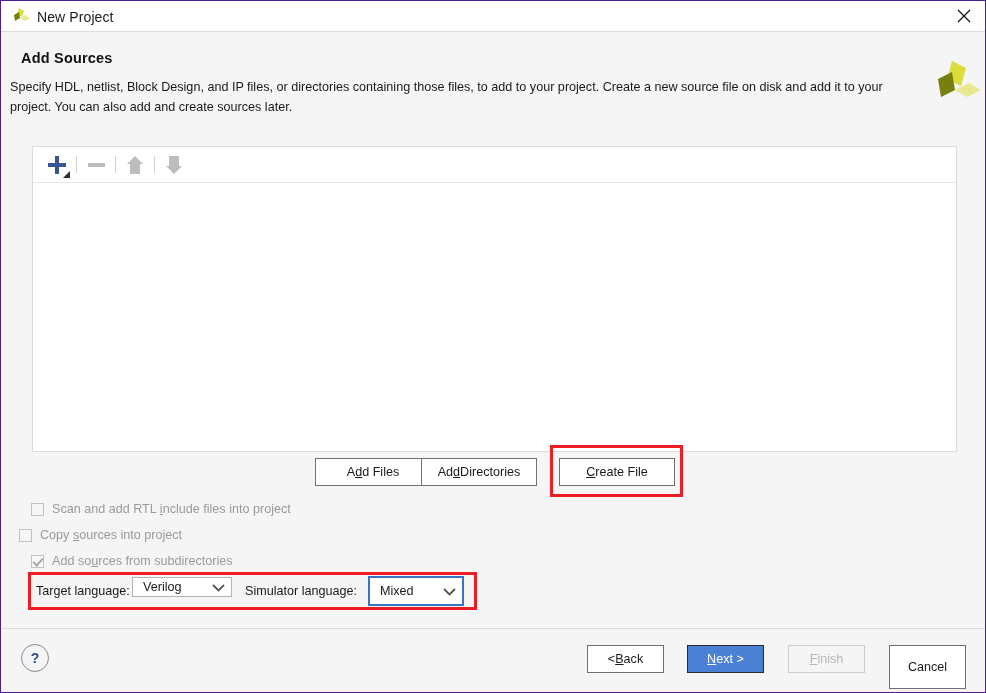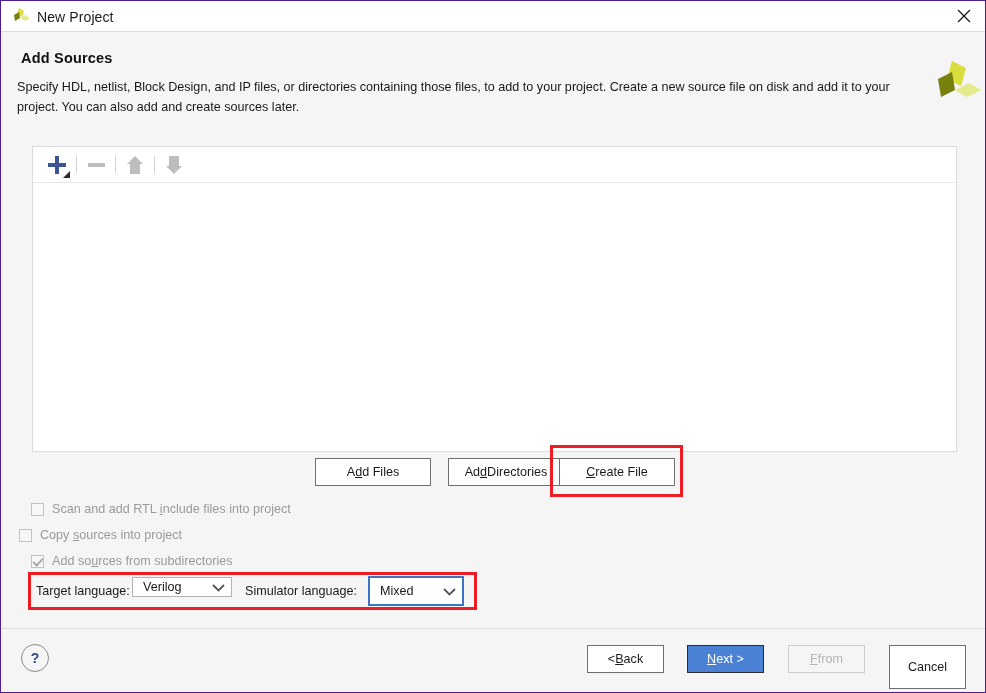--- a/index.html
+++ b/index.html
@@ -60,21 +60,21 @@
   .header-title {
     position: absolute;
     left: 20px; top: 49px;
     font-size: 14.5px;
     font-weight: bold;
     color: #111111;
     letter-spacing: 0.2px;
   }
   .header-desc {
     position: absolute;
-    left: 16px; top: 76px;
+    left: 9px; top: 76px;
     width: 900px;
     font-size: 12.6px;
     color: #1a1a1a;
     line-height: 20px;
   }
   .xilinx-logo {
     position: absolute;
     left: 932px; top: 58px;
     width: 48px; height: 52px;
   }
@@ -181,21 +181,21 @@
     color: #1a1a1a;
     display: flex;
     align-items: center;
     justify-content: center;
     cursor: pointer;
     padding: 0;
   }
   .btn u { text-decoration: underline; }
 
   .btn-add-files      { position:absolute; left:314px; top:457px; width:116px; height:28px; }
-  .btn-add-dirs       { position:absolute; left:447px; top:457px; width:116px; height:28px; }
+  .btn-add-dirs       { position:absolute; left:420px; top:457px; width:116px; height:28px; }
   .btn-create-file    { position:absolute; left:558px; top:457px; width:116px; height:28px; }
 
   .redbox {
     position: absolute;
     border: 3px solid #ee1c25;
     box-sizing: border-box;
     pointer-events: none;
   }
   .redbox-create-file { left:549px; top:444px; width:133px; height:52px; }
   .redbox-langrow     { left:27px;  top:571px; width:449px; height:38px; }
@@ -417,21 +417,21 @@
       <span>ack</span>
     </button>
   <button class="btn btn-next">
       <span></span>
       <u>N</u>
       <span>ext &gt;</span>
     </button>
   <button class="btn btn-finish">
       <span></span>
       <u>F</u>
-      <span>from</span>
+      <span>inish</span>
     </button>
   <button class="btn btn-cancel">
       <span>Cancel</span>
       <u></u>
       <span></span>
     </button>
 
 </div>
 
 </body></html>

